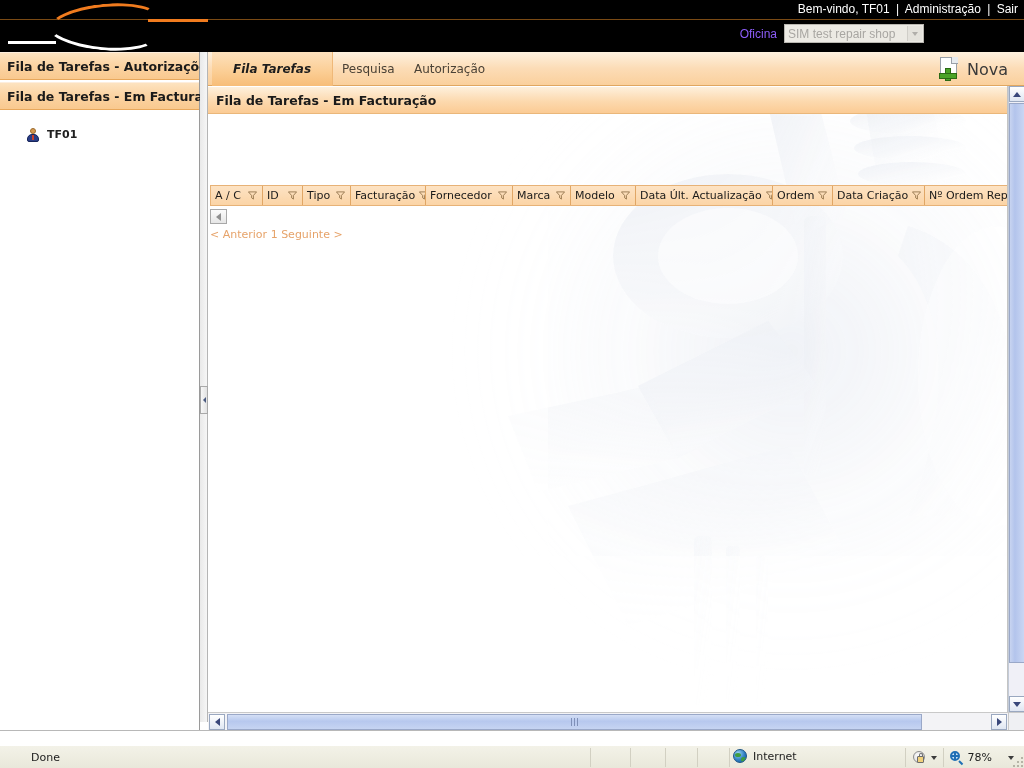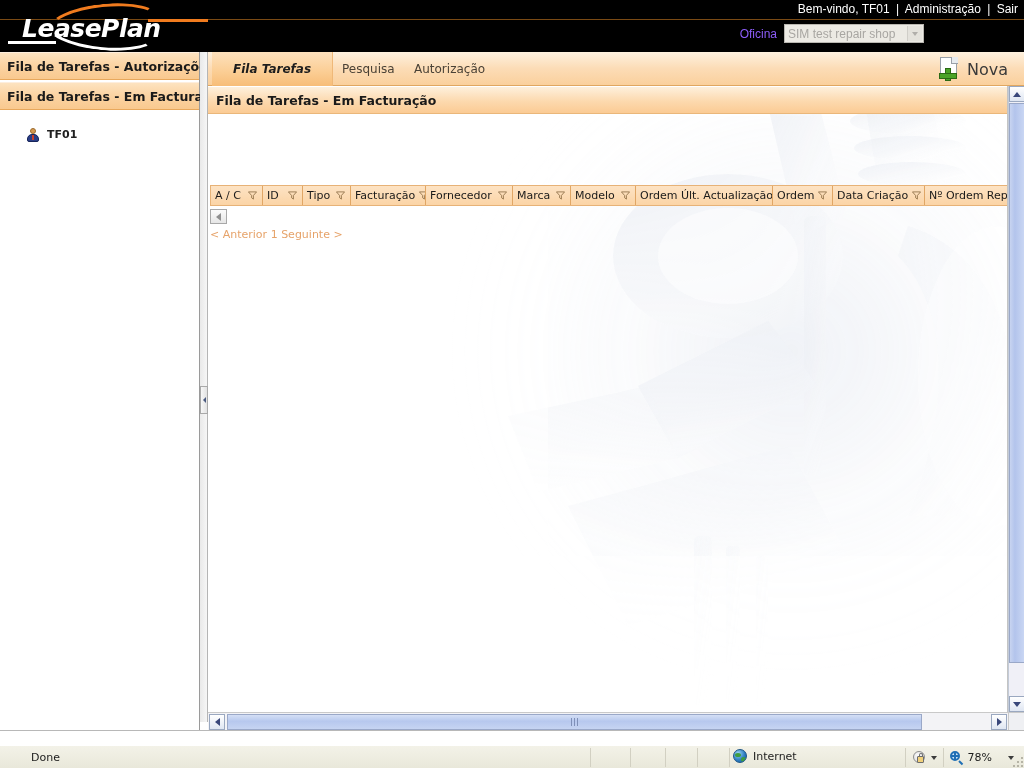--- a/index.html
+++ b/index.html
@@ -396,21 +396,20 @@
 <body>
 
 <div id="topbar">
   <div class="hdr-rule"></div>
 
   <div class="logo-wrap">
     <div class="logo-arc-orange"></div>
     <div class="logo-arc-orange-tail"></div>
     <div class="logo-arc-white"></div>
     <div class="logo-arc-white-tail"></div>
-    <div class="logo-text">LeasePlan</div>
   </div>
 
   <div id="toplinks">
     <span>Bem-vindo,</span>
     <span>TF01</span>
     <span class="sep">|</span>
     <a href="#">Administração</a>
     <span class="sep">|</span>
     <a href="#">Sair</a>
   </div>
@@ -577,21 +576,21 @@
         </div>
         <div class="gcol" style="flex: 0 0 65px; align-items: center;">
           <span>Modelo</span>
           <span style="flex: 0 0 10px;">
             <svg class="funnel" viewBox="0 0 10 10">
               <path d="M0.5 1 L9.5 1 L6 5 L6 9 L4 7.5 L4 5 Z" fill="none" stroke="#8a6a42" stroke-width="0.9"></path>
             </svg>
           </span>
         </div>
         <div class="gcol" style="flex: 0 0 137px;">
-          <span>Ordem Últ. Actualização</span>
+          <span>Data Últ. Actualização</span>
           <span style="flex: 0 0 10px;">
             <svg class="funnel" viewBox="0 0 10 10">
               <path d="M0.5 1 L9.5 1 L6 5 L6 9 L4 7.5 L4 5 Z" fill="none" stroke="#8a6a42" stroke-width="0.9"></path>
             </svg>
           </span>
         </div>
         <div class="gcol" style="flex: 0 0 60px;">
           <span>Ordem</span>
           <span style="flex: 0 0 10px;">
             <svg class="funnel" viewBox="0 0 10 10">

